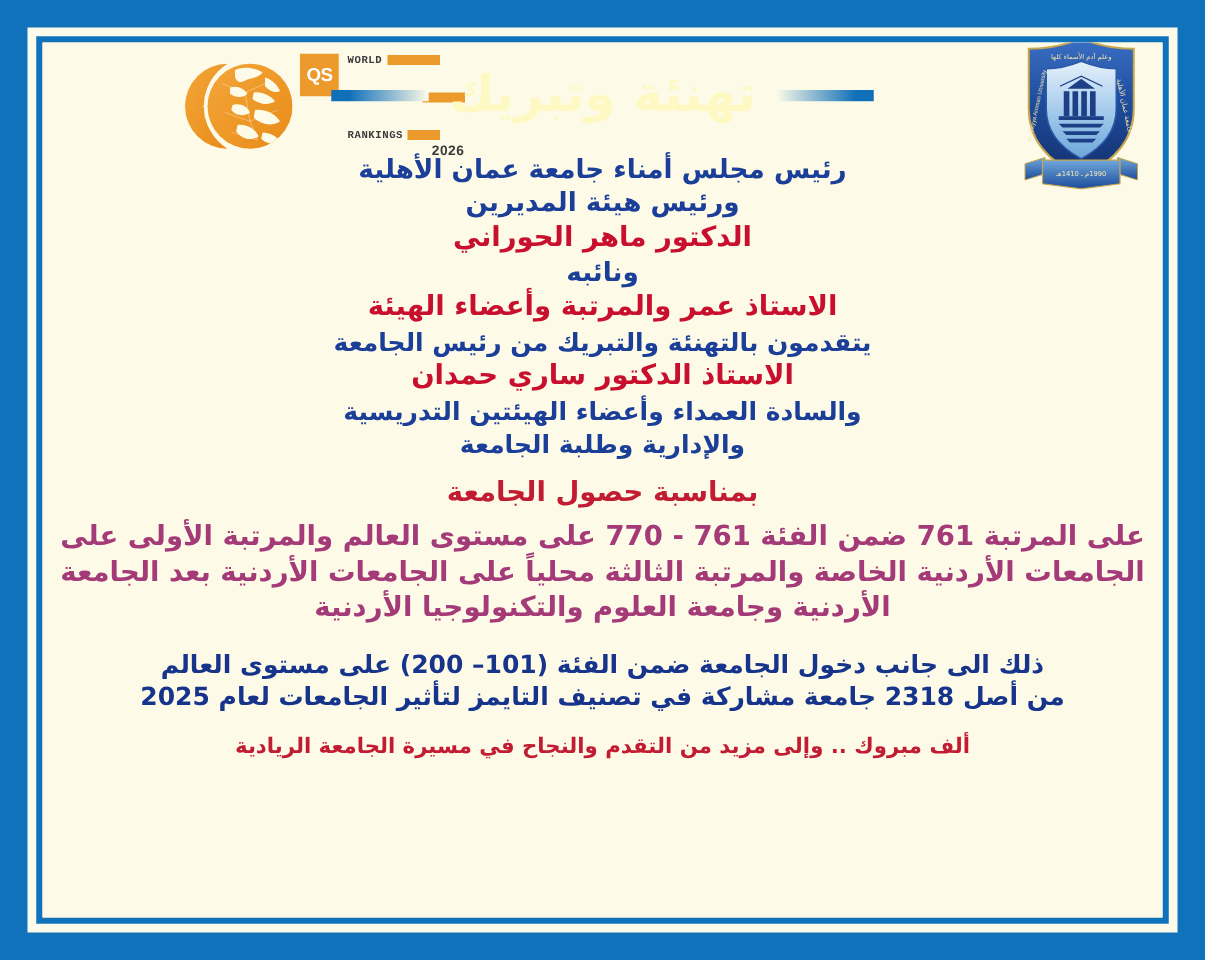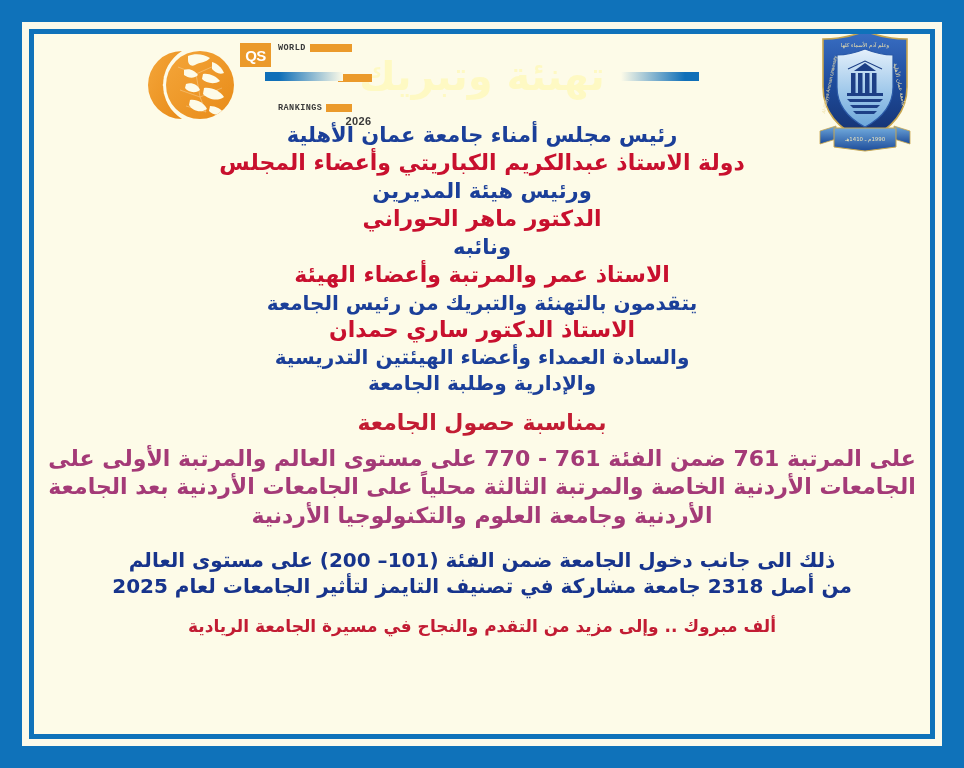--- a/index.html
+++ b/index.html
@@ -66,21 +66,21 @@
     align-items: center;
     direction: ltr;
     gap: 6px;
   }
   .qs-mark {
     display: flex;
     align-items: flex-start;
     gap: 7px;
   }
   .qs-badge {
-    width: 31px; height: 24px;
+    width: 31px; height: 34px;
     background: #eb9a2b;
     color: #fff;
     font-weight: 700;
     font-size: 15px;
     letter-spacing: -0.5px;
     display: flex; align-items: center; justify-content: center;
     font-family: "Liberation Sans", sans-serif;
   }
   .qs-words {
     display: flex; flex-direction: column; gap: 20px;
@@ -305,21 +305,20 @@
     </div>
 
     <div class="heading">
       <span class="rule rule-right"></span>
       <span class="heading-text">تهنئة وتبريك</span>
       <span class="rule rule-left"></span>
     </div>
 
     <div class="body-block">
       <div class="ln s-head blue">رئيس مجلس أمناء جامعة عمان الأهلية</div>
-      <div class="ln s-name red">دولة الاستاذ عبدالكريم الكباريتي وأعضاء المجلس</div>
       <div class="ln s-head blue">ورئيس هيئة المديرين</div>
       <div class="ln s-name red">الدكتور ماهر الحوراني</div>
       <div class="ln s-head blue">ونائبه</div>
       <div class="ln s-name red">الاستاذ عمر والمرتبة وأعضاء الهيئة</div>
       <div class="ln s-sub blue">يتقدمون بالتهنئة والتبريك من رئيس الجامعة</div>
       <div class="ln s-name red">الاستاذ الدكتور ساري حمدان</div>
       <div class="ln s-sub blue">والسادة العمداء وأعضاء الهيئتين التدريسية</div>
       <div class="ln s-sub blue">والإدارية وطلبة الجامعة</div>
 
       <div class="gap-md"></div>

